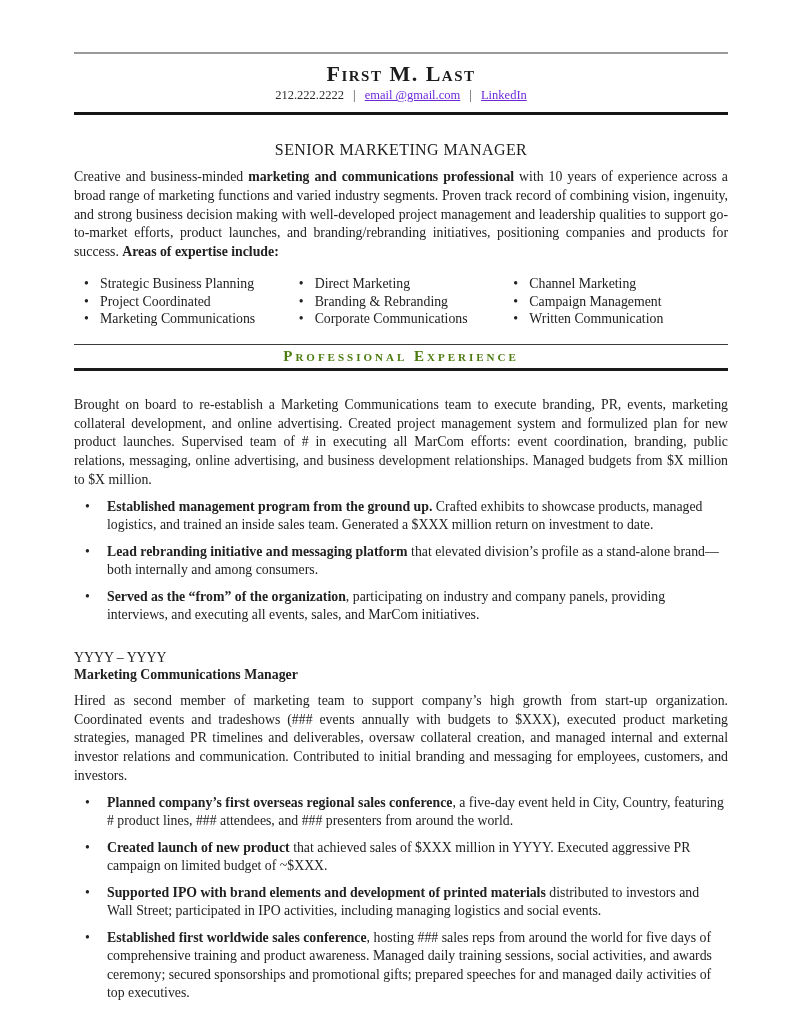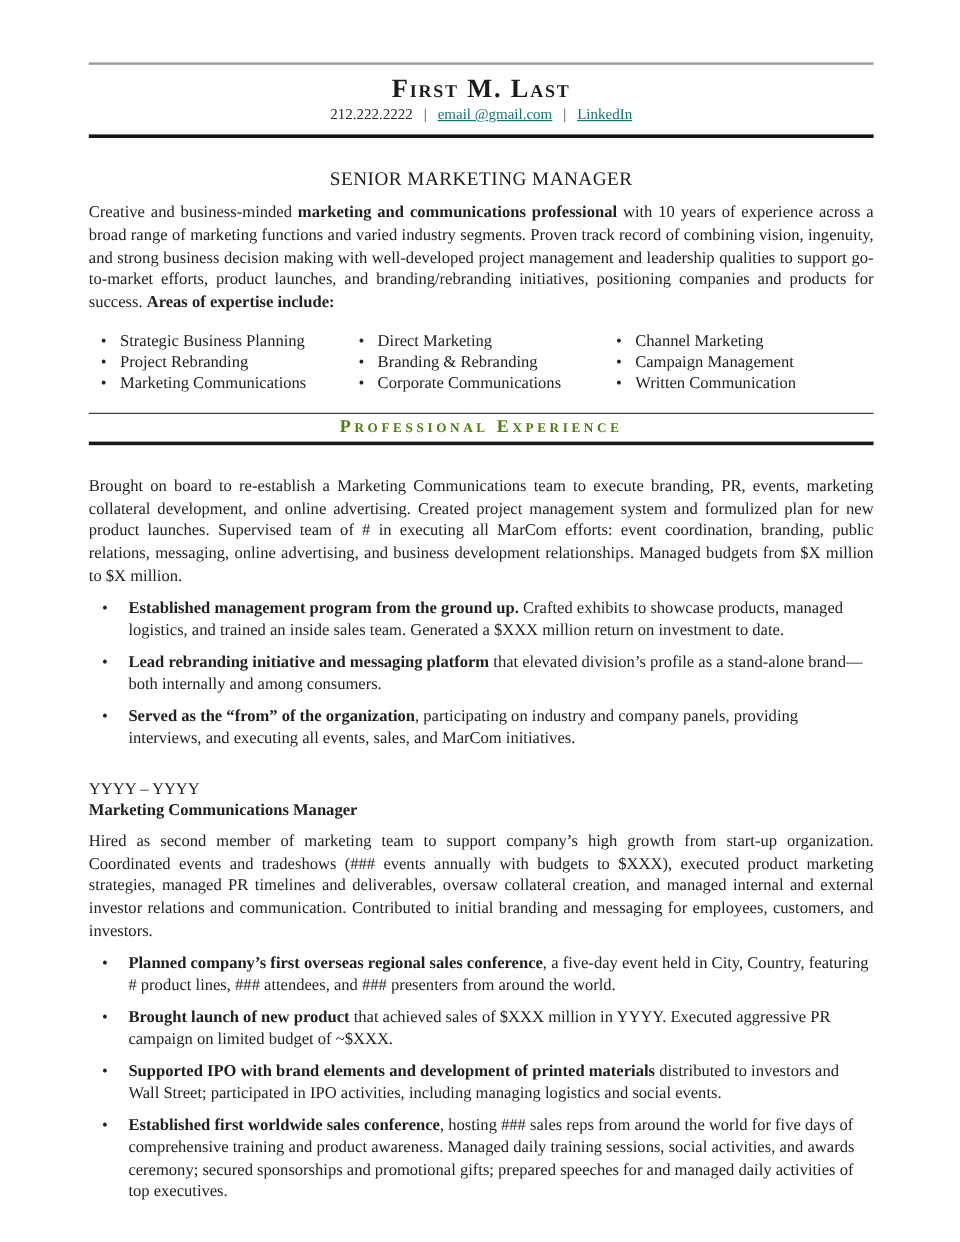--- a/index.html
+++ b/index.html
@@ -28,21 +28,21 @@
     color: #1c1c1c;
   }
   .contact-line {
     margin-top: 1px;
     text-align: center;
     font-size: 12.5px;
     color: #2a2a2a;
   }
   .contact-line .sep { margin: 0 6px; color: #444; }
   .contact-line a {
-    color: #0f766e;
+    color: #6d28d9;
     text-decoration: underline;
     cursor: pointer;
   }
   .rule-thick-header { margin-top: 9px; border-top: 3px solid #161616; }
 
   
   .resume-title {
     margin-top: 26px;
     text-align: center;
     font-size: 16px;
@@ -137,21 +137,21 @@
     <p class="summary"><span>Creative and business-minded </span><span class="bold">marketing and communications professional</span><span> with 10 years of experience across a broad range of marketing functions and varied industry segments. Proven track record of combining vision, ingenuity, and strong business decision making with well-developed project management and leadership qualities to support go-to-market efforts, product launches, and branding/rebranding initiatives, positioning companies and products for success. </span><span class="bold">Areas of expertise include:</span></p>
 
     <div class="expertise">
       <div class="exp-col">
         <div class="exp-item">
             <span class="blt">•</span>
             <span>Strategic Business Planning</span>
           </div>
         <div class="exp-item">
             <span class="blt">•</span>
-            <span>Project Rebranding</span>
+            <span>Project Coordinated</span>
           </div>
         <div class="exp-item">
             <span class="blt">•</span>
             <span>Marketing Communications</span>
           </div>
       </div>
       <div class="exp-col">
         <div class="exp-item">
             <span class="blt">•</span>
             <span>Direct Marketing</span>
@@ -209,21 +209,21 @@
       </div>
       <div class="job-title">Marketing Communications Manager</div>
       <p class="job-summary">Hired as second member of marketing team to support company’s high growth from start-up organization. Coordinated events and tradeshows (### events annually with budgets to $XXX), executed product marketing strategies, managed PR timelines and deliverables, oversaw collateral creation, and managed internal and external investor relations and communication. Contributed to initial branding and messaging for employees, customers, and investors.</p>
       <ul class="job-bullets">
         <li>
             <span class="blt">•</span>
             <span class="b-text"><span class="bold">Planned company’s first overseas regional sales conference</span><span>, a five-day event held in City, Country, featuring # product lines, ### attendees, and ### presenters from around the world.</span></span>
           </li>
         <li>
             <span class="blt">•</span>
-            <span class="b-text"><span class="bold">Brought launch of new product</span><span> that achieved sales of $XXX million in YYYY. Executed aggressive PR campaign on limited budget of ~$XXX.</span></span>
+            <span class="b-text"><span class="bold">Created launch of new product</span><span> that achieved sales of $XXX million in YYYY. Executed aggressive PR campaign on limited budget of ~$XXX.</span></span>
           </li>
         <li>
             <span class="blt">•</span>
             <span class="b-text"><span class="bold">Supported IPO with brand elements and development of printed materials</span><span> distributed to investors and Wall Street; participated in IPO activities, including managing logistics and social events.</span></span>
           </li>
         <li>
             <span class="blt">•</span>
             <span class="b-text"><span class="bold">Established first worldwide sales conference</span><span>, hosting ### sales reps from around the world for five days of comprehensive training and product awareness. Managed daily training sessions, social activities, and awards ceremony; secured sponsorships and promotional gifts; prepared speeches for and managed daily activities of top executives.</span></span>
           </li>
       </ul>

